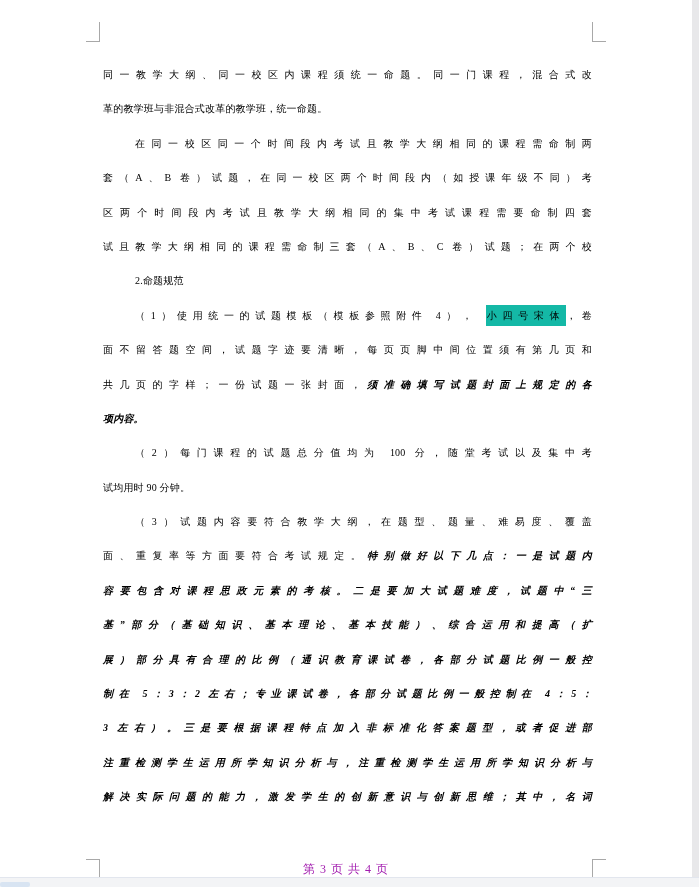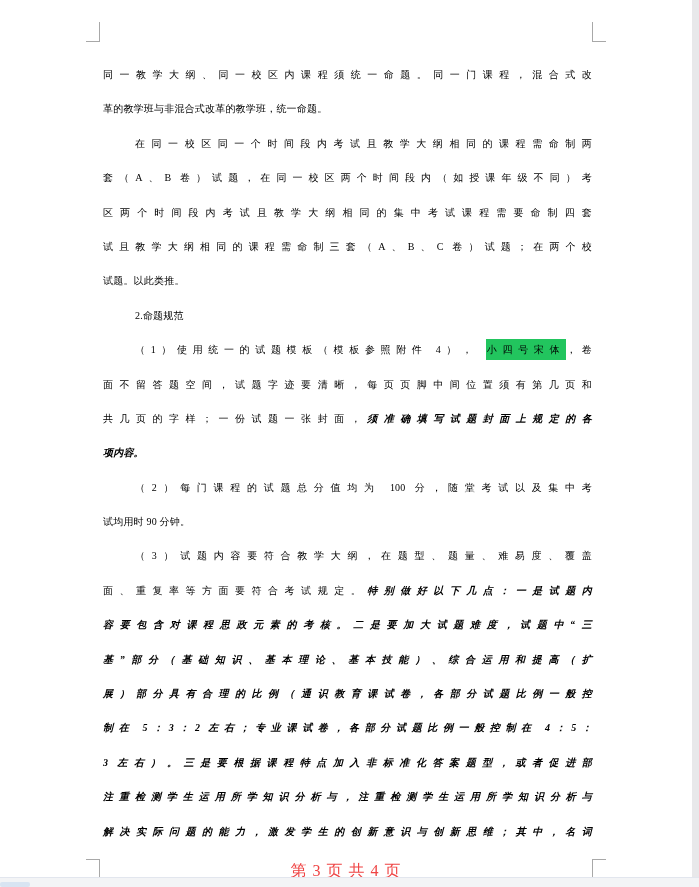--- a/index.html
+++ b/index.html
@@ -38,30 +38,30 @@
   .line {
     height: 34.4px;
     line-height: 34.4px;
     white-space: pre-wrap;
     letter-spacing: 0.2px;
   }
   .line.fill { text-align: justify; text-align-last: justify; }
   .line.indent { padding-left: 32px; }
   .bold { font-weight: 700; font-style: italic; }
   .highlight {
-    background: #22c55e;
+    background: #14b8a6;
     padding: 5px 1px;
   }
 
   .footer-text {
     position: absolute; left: 0; top: 861px;
     width: 692px;
     text-align: center;
-    font-size: 16px;
-    color: #ef4444;
+    font-size: 12px;
+    color: #a21caf;
     letter-spacing: 1px;
   }
   .bottom-bar {
     position: absolute; left: 0; top: 877px;
     width: 699px; height: 10px;
     background: #f3f4f6;
     border-top: 1px solid #e2e6ee;
   }
   .scroll-fragment {
     position: absolute; left: 0; top: 882px;
@@ -79,21 +79,20 @@
   <div class="crop bl"></div>
   <div class="crop br"></div>
 
   <div class="text-block">
       <div class="line fill"><span>同一教学大纲、同一校区内课程须统一命题。同一门课程，混合式改</span></div>
       <div class="line"><span>革的教学班与非混合式改革的教学班，统一命题。</span></div>
       <div class="line indent fill"><span>在同一校区同一个时间段内考试且教学大纲相同的课程需命制两</span></div>
       <div class="line fill"><span>套（A、B 卷）试题，在同一校区两个时间段内（如授课年级不同）考</span></div>
       <div class="line fill"><span>区两个时间段内考试且教学大纲相同的集中考试课程需要命制四套</span></div>
       <div class="line fill"><span>试且教学大纲相同的课程需命制三套（A、B、C 卷）试题；在两个校</span></div>
-      <div class="line"><span>试题。以此类推。</span></div>
       <div class="line indent"><span>2.命题规范</span></div>
       <div class="line indent fill"><span>（1）使用统一的试题模板（模板参照附件 4）， </span><span class="highlight">小四号宋体</span><span>，卷</span></div>
       <div class="line fill"><span>面不留答题空间，试题字迹要清晰，每页页脚中间位置须有第几页和</span></div>
       <div class="line fill"><span>共几页的字样；一份试题一张封面，</span><span class="bold">须准确填写试题封面上规定的各</span></div>
       <div class="line"><span class="bold">项内容。</span></div>
       <div class="line indent fill"><span>（2）每门课程的试题总分值均为 100 分，随堂考试以及集中考</span></div>
       <div class="line"><span>试均用时 90 分钟。</span></div>
       <div class="line indent fill"><span>（3）试题内容要符合教学大纲，在题型、题量、难易度、覆盖</span></div>
       <div class="line fill"><span>面、重复率等方面要符合考试规定。</span><span class="bold">特别做好以下几点：一是试题内</span></div>
       <div class="line fill"><span class="bold">容要包含对课程思政元素的考核。二是要加大试题难度，试题中“三</span></div>

